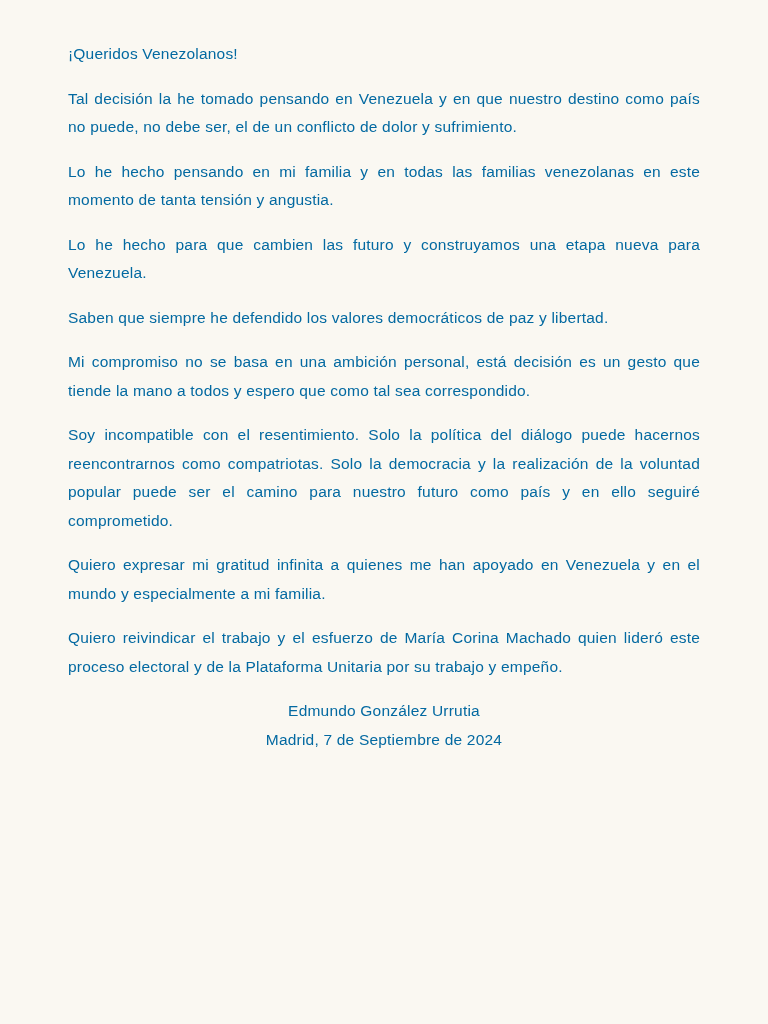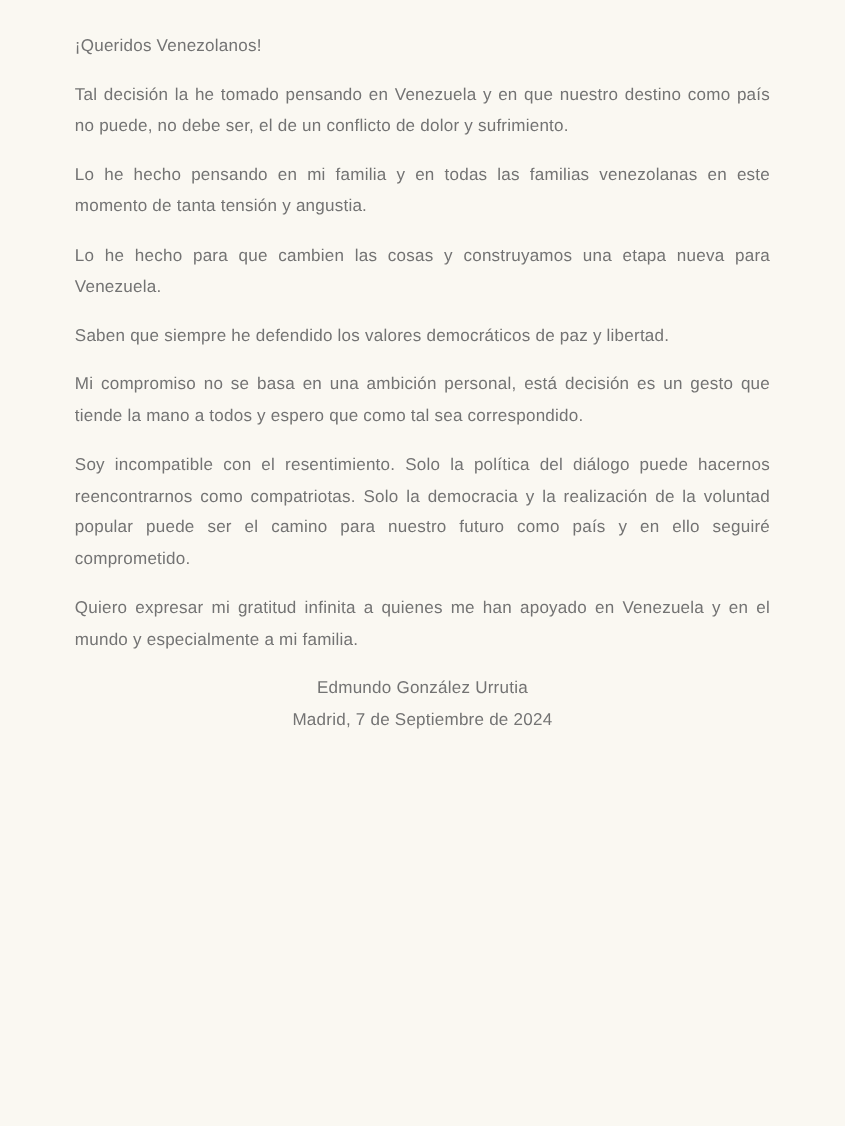--- a/index.html
+++ b/index.html
@@ -10,22 +10,22 @@
       width: 768px;
       height: 1024px;
       background: #faf8f2;
       font-family: "Liberation Sans", "DejaVu Sans", sans-serif;
       overflow: hidden;
     }
     .letter-page {
       box-sizing: border-box;
       width: 768px;
       height: 1024px;
-      padding: 28px 68px 40px 68px;
-      color: #737373;
+      padding: 40px 68px 40px 68px;
+      color: #0369a1;
       font-size: 15.5px;
       line-height: 28.5px;
       letter-spacing: 0.2px;
     }
     .letter-paragraph {
       margin: 0 0 16px 0;
       text-align: justify;
       text-justify: inter-word;
     }
     .letter-paragraph.no-justify {
@@ -44,31 +44,32 @@
 
 <div class="letter-page">
 
   <p class="letter-paragraph no-justify">¡Queridos Venezolanos!</p>
 
 
   <p class="letter-paragraph">Tal decisión la he tomado pensando en Venezuela y en que nuestro destino como país no puede, no debe ser, el de un conflicto de dolor y sufrimiento.</p>
 
   <p class="letter-paragraph">Lo he hecho pensando en mi familia y en todas las familias venezolanas en este momento de tanta tensión y angustia.</p>
 
-  <p class="letter-paragraph">Lo he hecho para que cambien las cosas y construyamos una etapa nueva para Venezuela.</p>
+  <p class="letter-paragraph">Lo he hecho para que cambien las futuro y construyamos una etapa nueva para Venezuela.</p>
 
   <p class="letter-paragraph">Saben que siempre he defendido los valores democráticos de paz y libertad.</p>
 
   <p class="letter-paragraph">Mi compromiso no se basa en una ambición personal, está decisión es un gesto que tiende la mano a todos y espero que como tal sea correspondido.</p>
 
   <p class="letter-paragraph">Soy incompatible con el resentimiento. Solo la política del diálogo puede hacernos reencontrarnos como compatriotas. Solo la democracia y la realización de la voluntad popular puede ser el camino para nuestro futuro como país y en ello seguiré comprometido.</p>
 
 
   <p class="letter-paragraph">Quiero expresar mi gratitud infinita a quienes me han apoyado en Venezuela y en el mundo y especialmente a mi familia.</p>
 
+  <p class="letter-paragraph">Quiero reivindicar el trabajo y el esfuerzo de María Corina Machado quien lideró este proceso electoral y de la Plataforma Unitaria por su trabajo y empeño.</p>
 
 
   <div class="signature-block">
     <span class="signature-line">Edmundo González Urrutia</span>
     <span class="signature-line">Madrid, 7 de Septiembre de 2024</span>
   </div>
 
 </div>
 
 </body></html>

